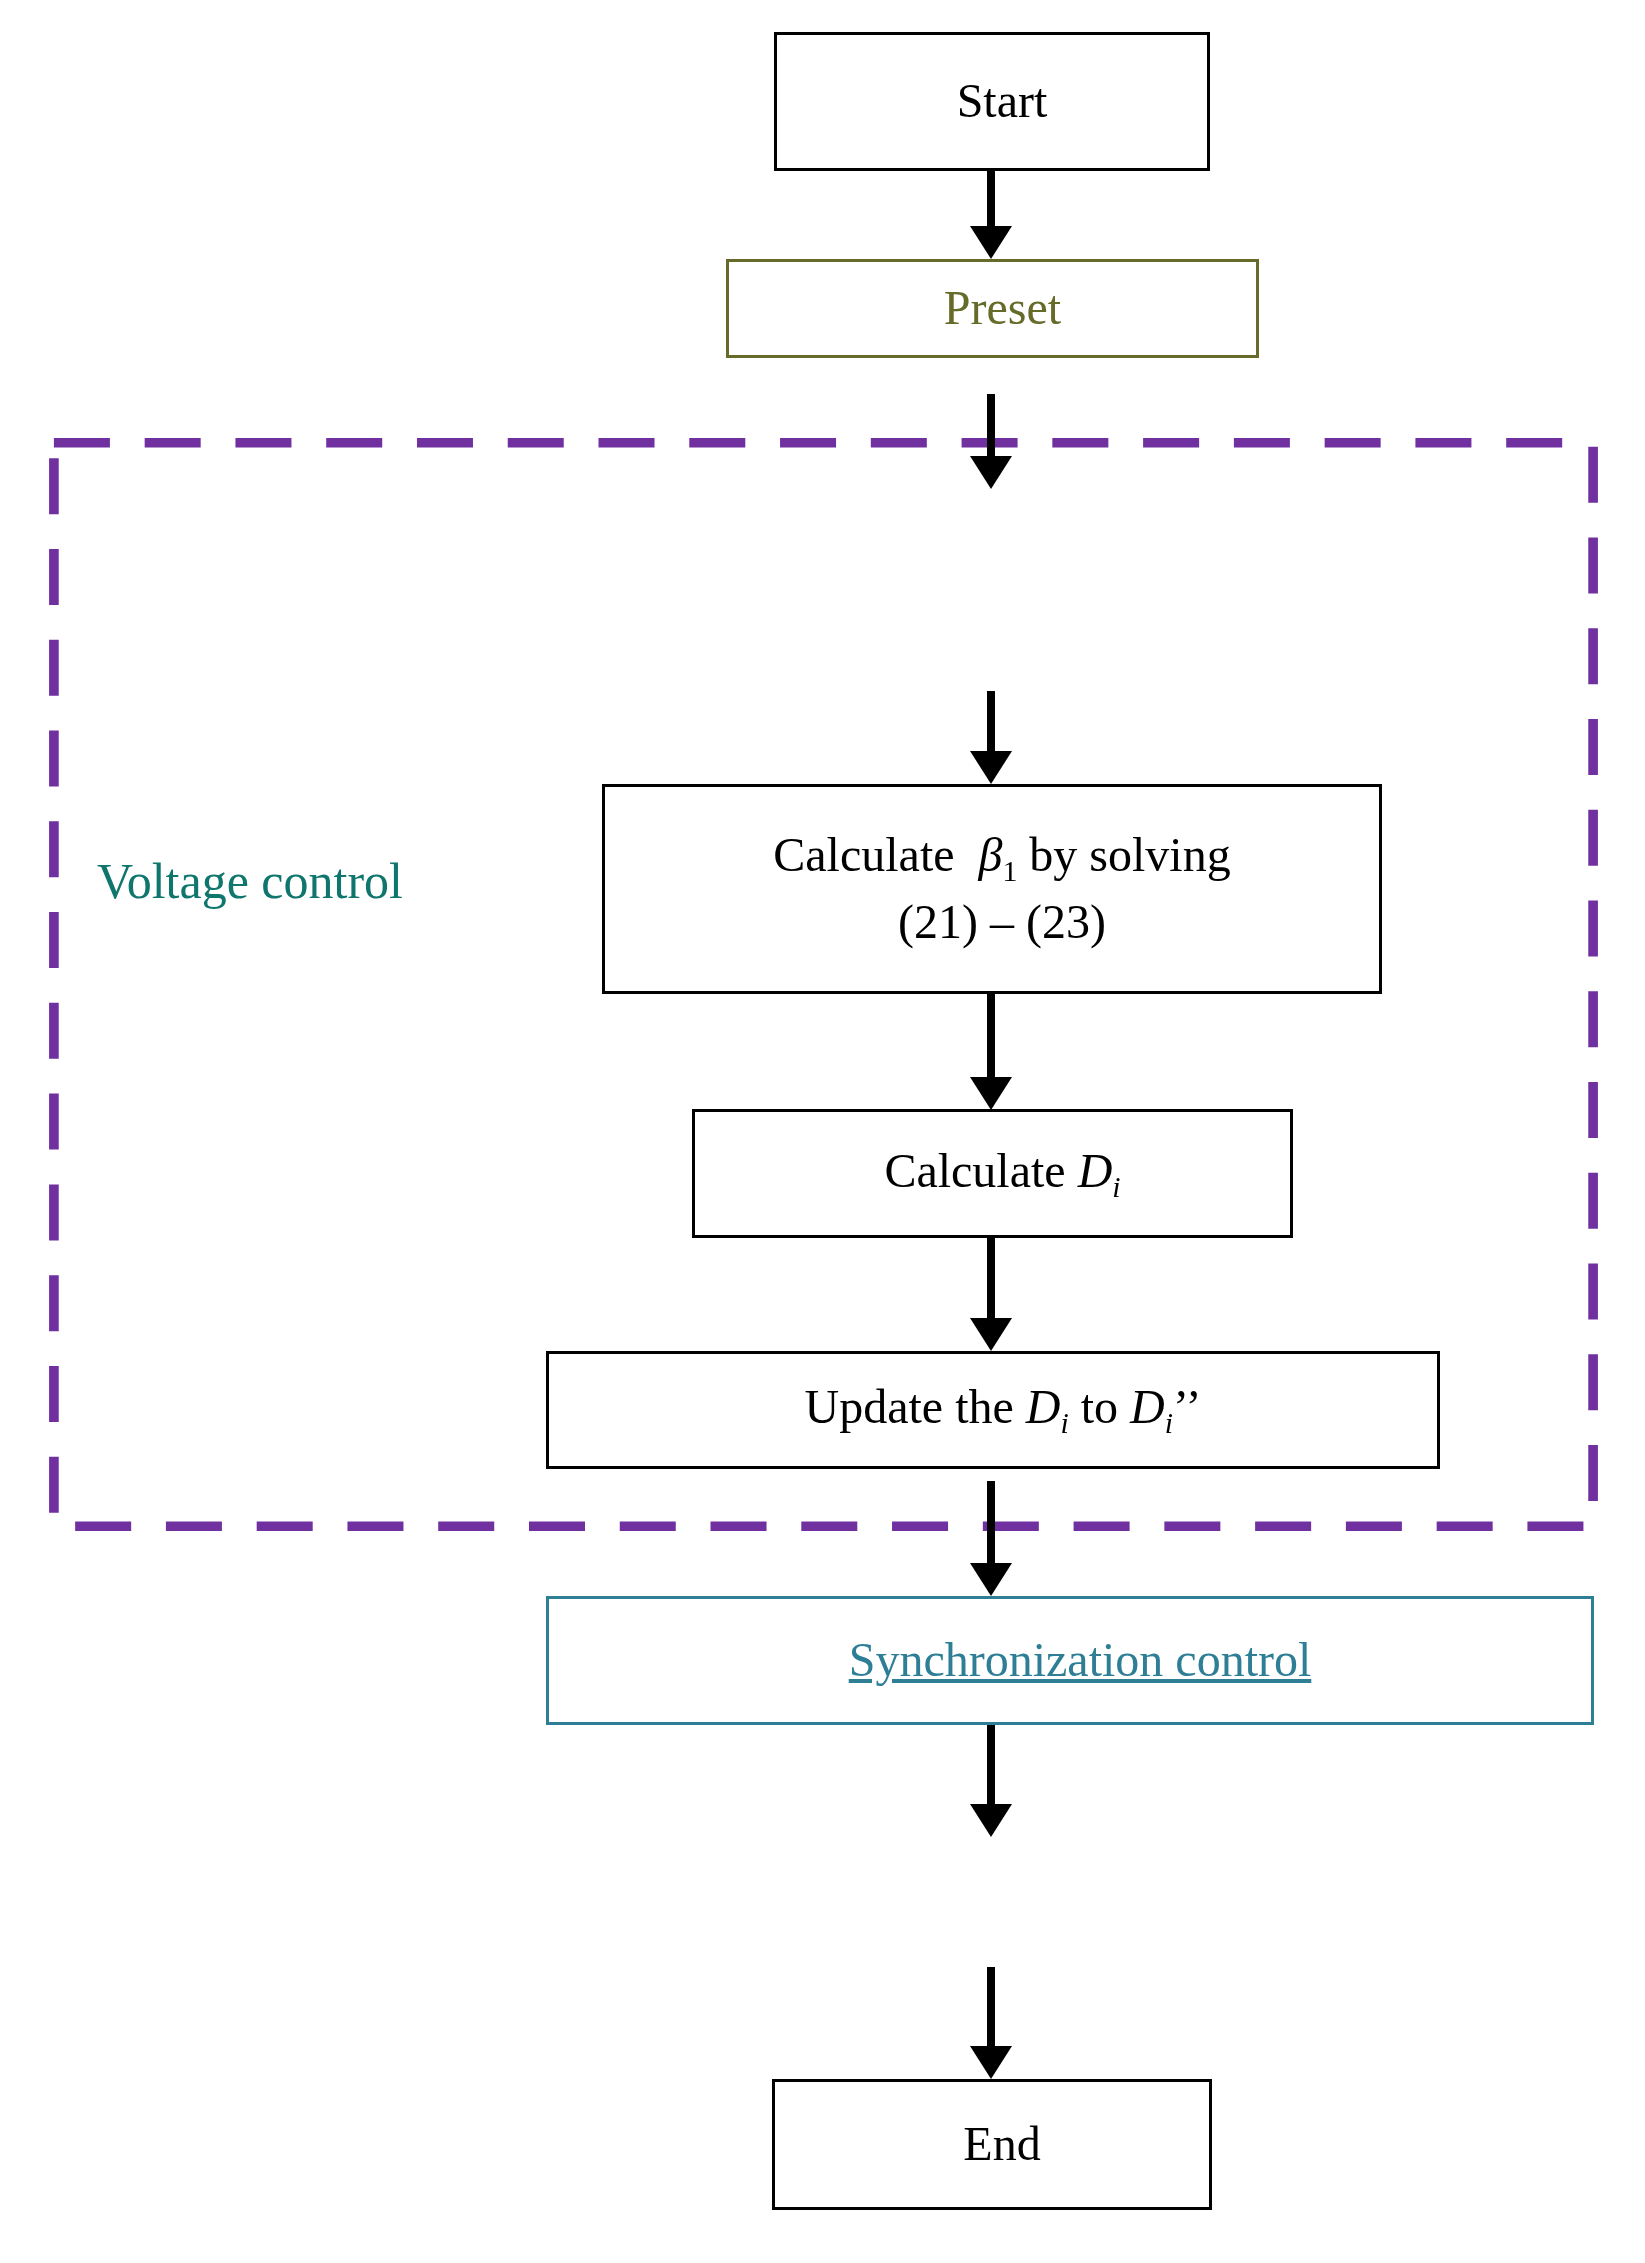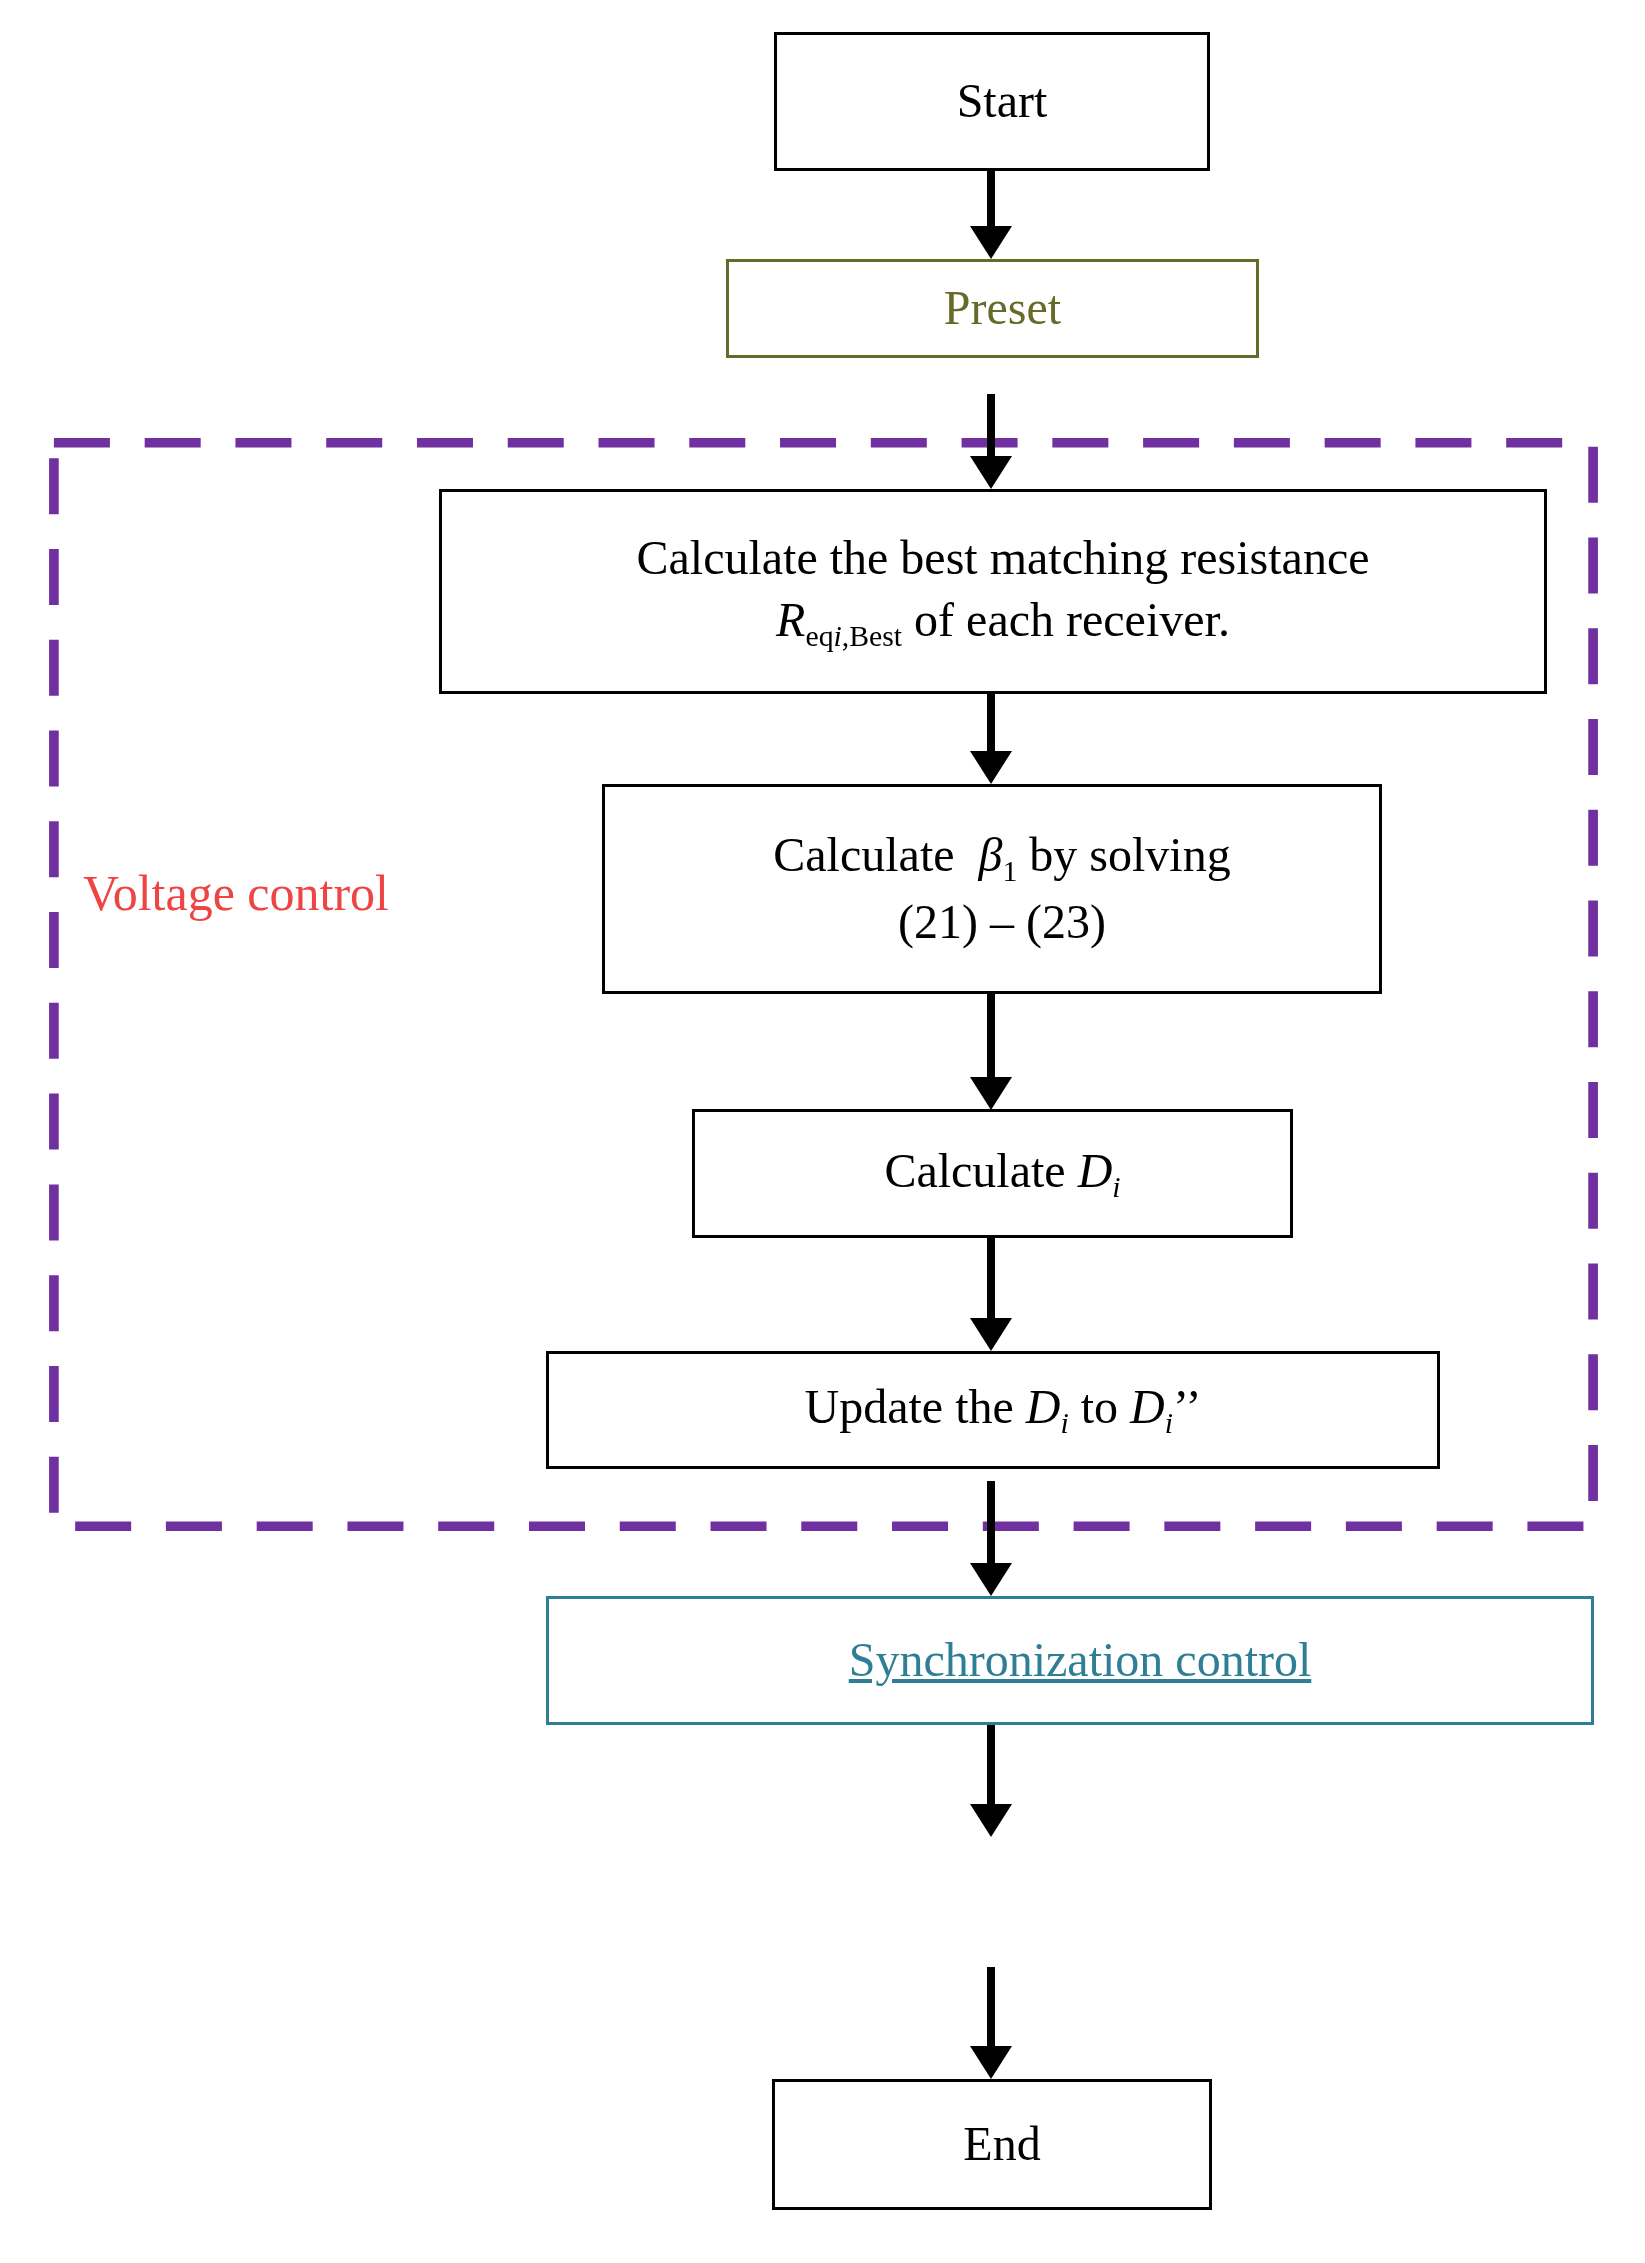--- a/index.html
+++ b/index.html
@@ -46,25 +46,24 @@
     border-right: 21px solid transparent;
     border-top: 33px solid #000000;
   }
   .dashed-frame {
     position: absolute;
     left: 48px; top: 437px;
     z-index: 1;
   }
   .group-label {
     position: absolute;
-    left: 83px; top: 852px;
+    left: 97px; top: 852px;
     font-size: 50px;
-    color: #ef4444;
+    color: #0f766e;
     z-index: 3;
-    margin-top: 12px;
   }
 </style>
 </head>
 <body>
 
 <div class="canvas">
 
   <svg class="dashed-frame" width="1551" height="1095" viewBox="0 0 1606 1134">
     <rect x="6" y="6" width="1594" height="1122" fill="none" stroke="#7030a0" stroke-width="10" stroke-dasharray="58 36"></rect>
   </svg>
@@ -82,26 +81,20 @@
 
   <div class="node olive" style="left:726px; top:259px; width:533px; height:99px;">
     <span>Preset</span>
   </div>
 
   <div class="arrow" style="left:970px; top:394px; height:95px;">
     <div class="stem"></div>
     <div class="head"></div>
   </div>
 
-  <div class="node black" style="left:439px; top:489px; width:1108px; height:205px;">
-    <div>
-      <div>Calculate the best matching resistance</div>
-      <div><span class="it">R</span><span class="sub"><span>eq</span><span class="it">i</span><span>,Best</span></span><span> of each receiver.</span></div>
-    </div>
-  </div>
 
   <div class="arrow" style="left:970px; top:691px; height:93px;">
     <div class="stem"></div>
     <div class="head"></div>
   </div>
 
   <div class="node black" style="left:602px; top:784px; width:780px; height:210px;">
     <div>
       <div><span>Calculate </span><span>&nbsp;</span><span class="it">β</span><span class="sub">1</span><span> by solving</span></div>
       <div>(21) – (23)</div>

